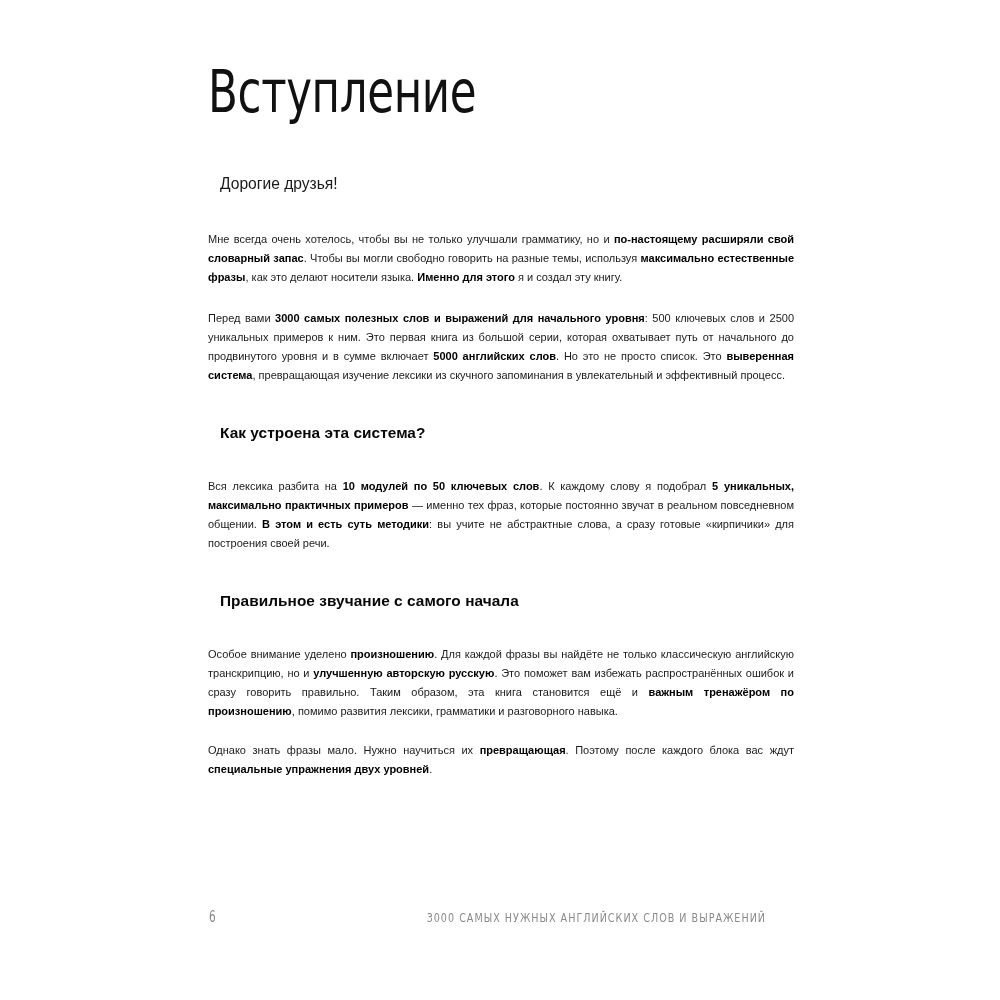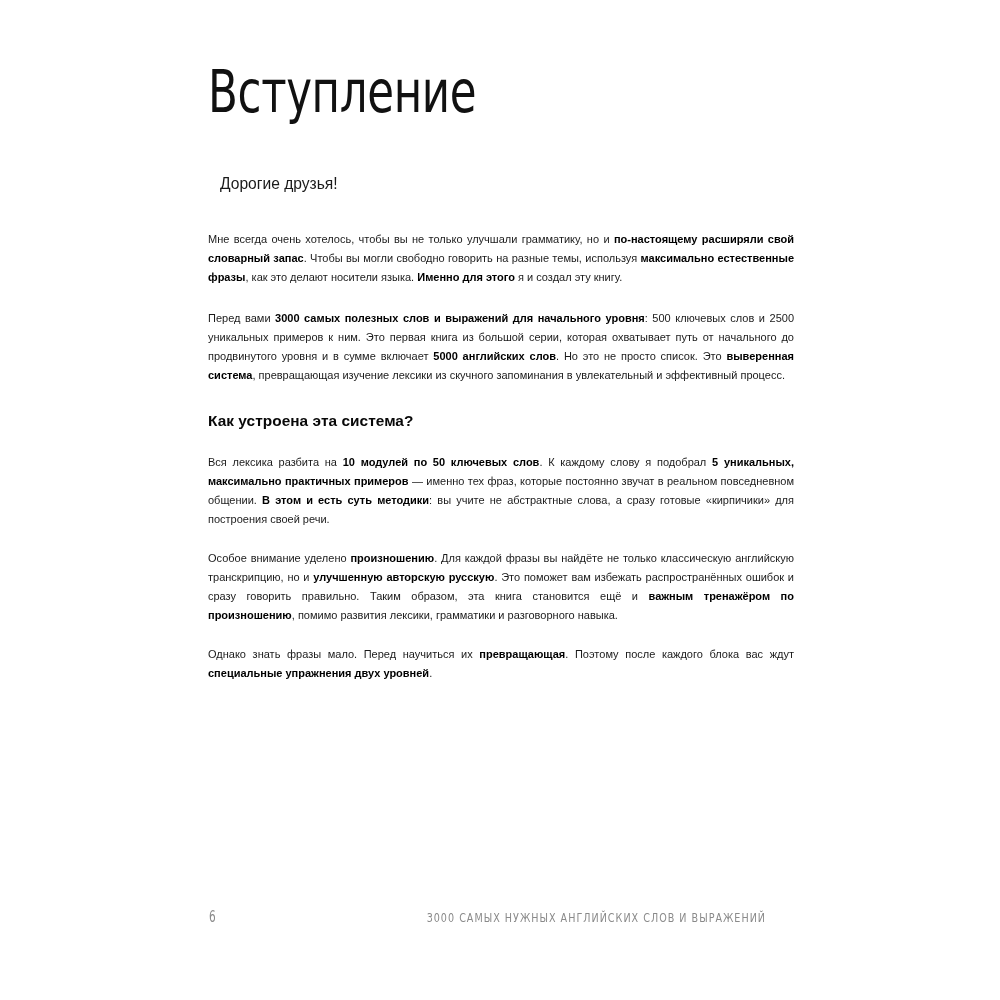--- a/index.html
+++ b/index.html
@@ -57,21 +57,21 @@
     color: #1a1a1a;
     hyphens: manual;
   }
   p.body-par.tight {
     padding-top: 20px;
   }
   h2.sub-heading {
     font-size: 15.4px;
     line-height: 24px;
     font-weight: bold;
-    margin: 0;
+    margin: 12px;
     padding-top: 24px;
     color: #080808;
     letter-spacing: 0.05px;
   }
   b, strong {
     font-weight: bold;
     color: #000000;
   }
   .footer {
     position: absolute;
@@ -113,23 +113,24 @@
 
     <p class="salutation">Дорогие друзья!</p>
 
     <p class="body-par"><span>Мне всегда очень хотелось, чтобы вы не только улучшали грамматику, но и </span><b>по-настоящему расширяли свой словарный запас</b><span>. Чтобы вы могли свободно говорить на разные темы, используя </span><b>максимально естественные фразы</b><span>, как это делают носители языка. </span><b>Именно для этого</b><span> я и создал эту книгу.</span></p>
 
     <p class="body-par"><span>Перед вами </span><b>3000 самых полезных слов и выражений для начального уровня</b><span>: 500 ключевых слов и 2500 уникальных примеров к ним. Это первая книга из большой серии, которая охватывает путь от начального до продвинутого уровня и в сумме включает </span><b>5000 английских слов</b><span>. Но это не просто список. Это </span><b>выверенная система</b><span>, превращающая изучение лексики из скучного запоминания в увлекательный и эффективный процесс.</span></p>
 
     <h2 class="sub-heading">Как устроена эта система?</h2>
     <p class="body-par tight"><span>Вся лексика разбита на </span><b>10 модулей по 50 ключевых слов</b><span>. К каждому слову я подобрал </span><b>5 уникальных, максимально практичных примеров</b><span> — именно тех фраз, которые постоянно звучат в реальном повседневном общении. </span><b>В этом и есть суть методики</b><span>: вы учите не абстрактные слова, а сразу готовые «кирпичики» для построения своей речи.</span></p>
 
+    <h2 class="sub-heading">Правильное звучание с самого начала</h2>
     <p class="body-par tight"><span>Особое внимание уделено </span><b>произношению</b><span>. Для каждой фразы вы найдёте не только классическую английскую транскрипцию, но и </span><b>улучшенную авторскую русскую</b><span>. Это поможет вам избежать распространённых ошибок и сразу говорить правильно. Таким образом, эта книга становится ещё и </span><b>важным тренажёром по произношению</b><span>, помимо развития лексики, грамматики и разговорного навыка.</span></p>
 
-    <p class="body-par tight"><span>Однако знать фразы мало. Перед научиться их </span><b>превращающая</b><span>. Поэтому после каждого блока вас ждут </span><b>специальные упражнения двух уровней</b><span>.</span></p>
+    <p class="body-par tight"><span>Однако знать фразы мало. Нужно научиться их </span><b>превращающая</b><span>. Поэтому после каждого блока вас ждут </span><b>специальные упражнения двух уровней</b><span>.</span></p>
 
   </div>
 
   <div class="footer">
     <span class="page-number">6</span>
     <span class="footer-title">3000 самых нужных английских слов и выражений</span>
   </div>
 
 </div>
 

